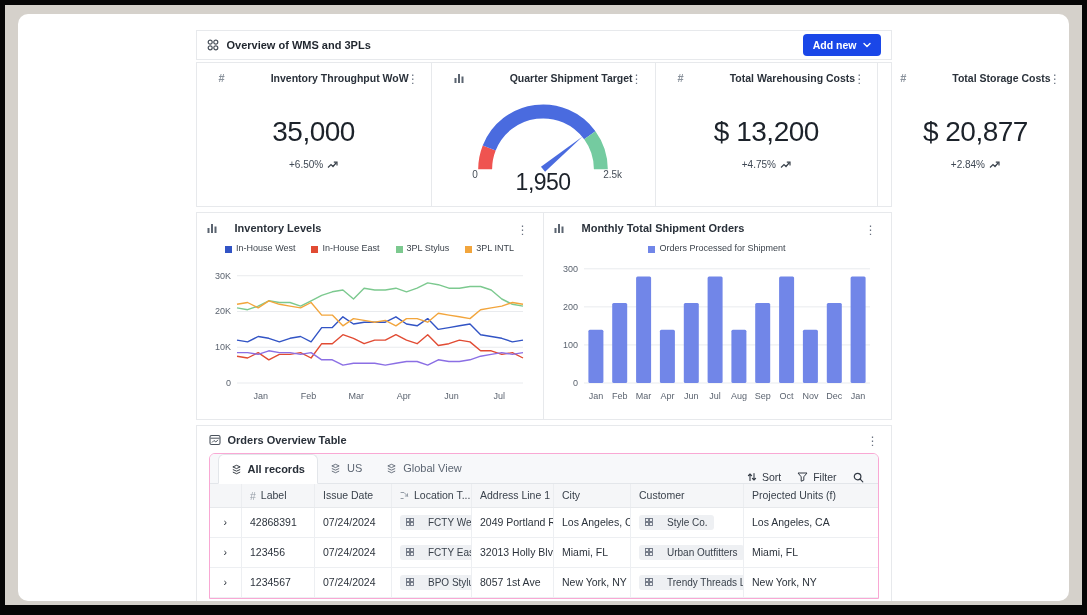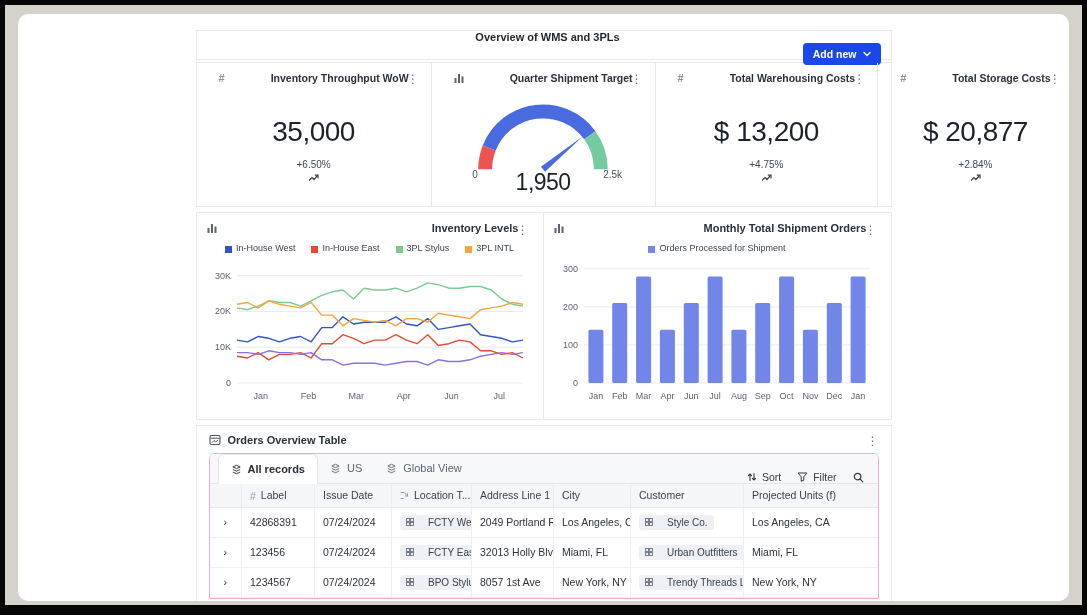--- a/index.html
+++ b/index.html
@@ -13,50 +13,50 @@
   .mat { position: absolute; left: 5px; top: 5px; right: 5px; bottom: 10px; background: #d5d1cb; }
   .canvas {
     position: absolute; left: 18px; top: 14px; width: 1051px; height: 587px;
     background: #ffffff; border-radius: 10px; overflow: hidden;
   }
   .dashboard { width: 696px; margin: 16px auto 0; }
 
   .widget { background: #fff; border: 1px solid #e7e9ec; }
 
   
-  .dash-header { height: 30px; display: flex; align-items: center; padding: 0 10px; margin-bottom: 2px; flex-direction: column; }
+  .dash-header { height: 30px; display: flex; align-items: center; padding: 0 10px; margin-bottom: 2px; }
   .dash-title { font-size: 11px; font-weight: 700; color: #1f252d; margin-left: 8px; }
   .btn-add {
     margin-left: auto; background: #1a47e8; color: #fff; border: none; border-radius: 4px;
     font-family: "Liberation Sans", sans-serif; font-size: 10.5px; font-weight: 600;
     padding: 5px 10px; display: flex; align-items: center; gap: 6px; cursor: pointer;
   }
 
   
   .kpi-row { display: grid; grid-template-columns: repeat(4, 1fr); height: 145px; margin-bottom: 5px; }
   .kpi { border-right: 1px solid #e7e9ec; padding: 9px 10px; position: relative; }
   .kpi:last-child { border-right: none; }
   .kpi-head { display: flex; align-items: center; justify-content: center; gap: 6px; position: relative; padding: 0 12px; }
   .kpi-title { font-size: 10.5px; font-weight: 600; color: #2a313a; white-space: nowrap; margin-left: 40px; }
   .kebab { position: absolute; right: -2px; top: -2px; color: #6a7280; font-size: 12px; line-height: 14px; padding: 2px 4px; cursor: pointer; background: none; border: none; }
   .kpi-value { font-size: 28px; font-weight: 500; color: #1c222a; text-align: center; margin-top: 32px; letter-spacing: -0.5px; }
-  .kpi-delta { font-size: 10px; color: #3f4854; text-align: center; margin-top: 11px; display: flex; justify-content: center; align-items: center; gap: 4px; flex-direction: column; }
+  .kpi-delta { font-size: 10px; color: #3f4854; text-align: center; margin-top: 11px; display: flex; justify-content: center; align-items: center; gap: 4px; }
 
   .gauge-wrap { position: relative; width: 150px; height: 104px; margin: 6px auto 0; }
   .gauge-wrap svg { display: block; }
   .gauge-min, .gauge-max { position: absolute; bottom: 14px; font-size: 10px; color: #454d57; }
   .gauge-min { left: 4px; }
   .gauge-max { right: -4px; }
   .gauge-value { position: absolute; bottom: -2px; left: 0; right: 0; text-align: center; font-size: 23px; font-weight: 500; color: #1c222a; letter-spacing: -0.5px; }
 
   
   .charts-row { display: grid; grid-template-columns: 1fr 1fr; height: 208px; margin-bottom: 5px; }
   .chart-card { padding: 9px 10px 4px; border-right: 1px solid #e7e9ec; overflow: hidden; }
   .chart-card:last-child { border-right: none; }
-  .chart-head { display: flex; align-items: center; gap: 3px; position: relative; padding-right: 14px; justify-content: space-between; }
+  .chart-head { display: flex; align-items: center; gap: 18px; position: relative; padding-right: 14px; }
   .chart-title { font-size: 11px; font-weight: 600; color: #2a313a; }
   .chart-head .kebab { right: 0; top: -1px; }
   .legend { display: flex; justify-content: center; gap: 16px; margin-top: 9px; font-size: 9px; color: #3c434c; }
   .legend-item { display: inline-flex; align-items: flex-end; gap: 4px; }
   .legend-sw { width: 7px; height: 7px; display: inline-block; }
   .plot { margin-top: 2px; }
   .axis-label { font-size: 9px; fill: #5c6470; font-family: "Liberation Sans", sans-serif; }
   .gridline { stroke: #e9ebee; stroke-width: 1; }
 
   

